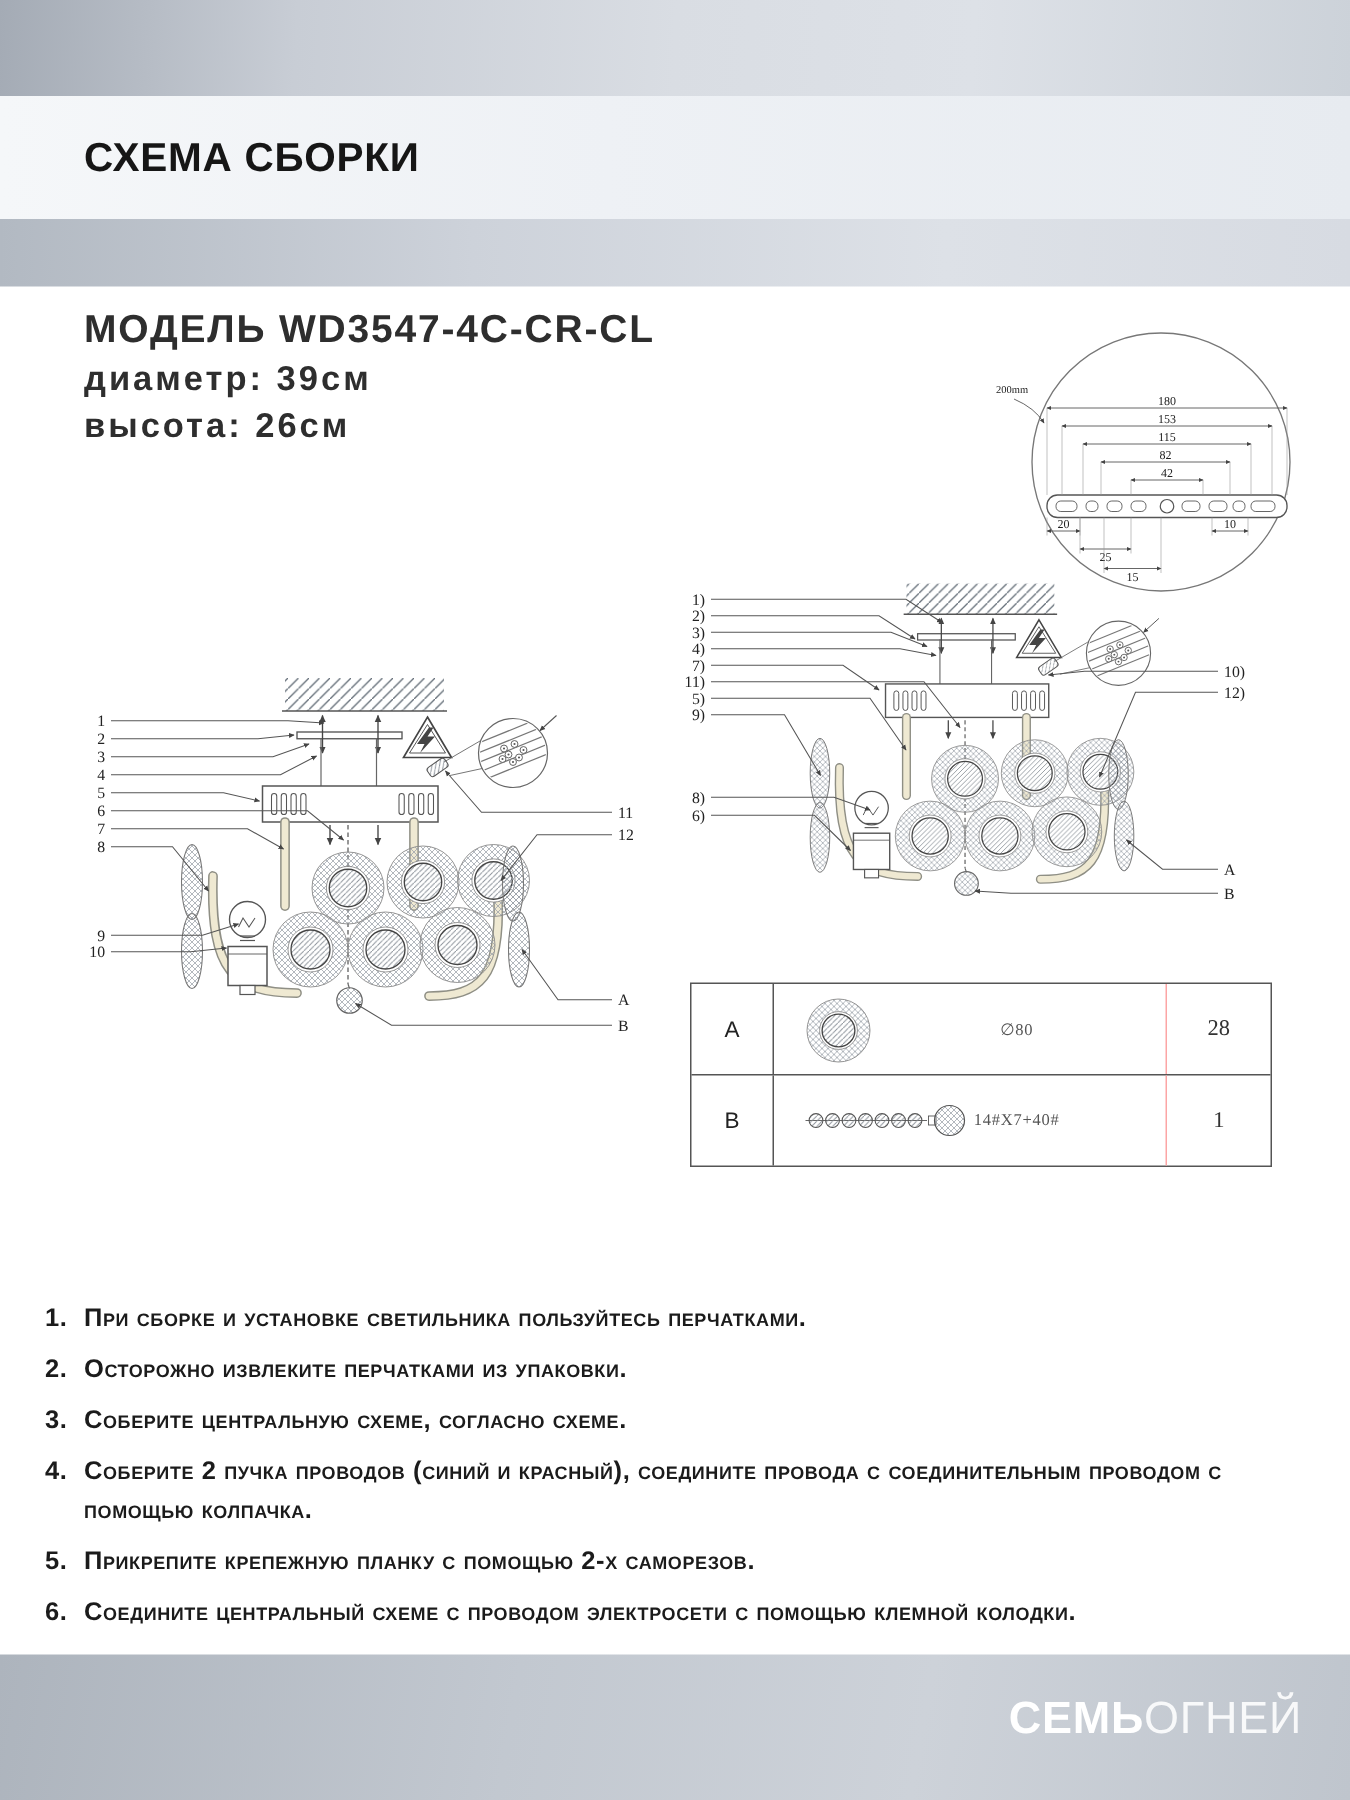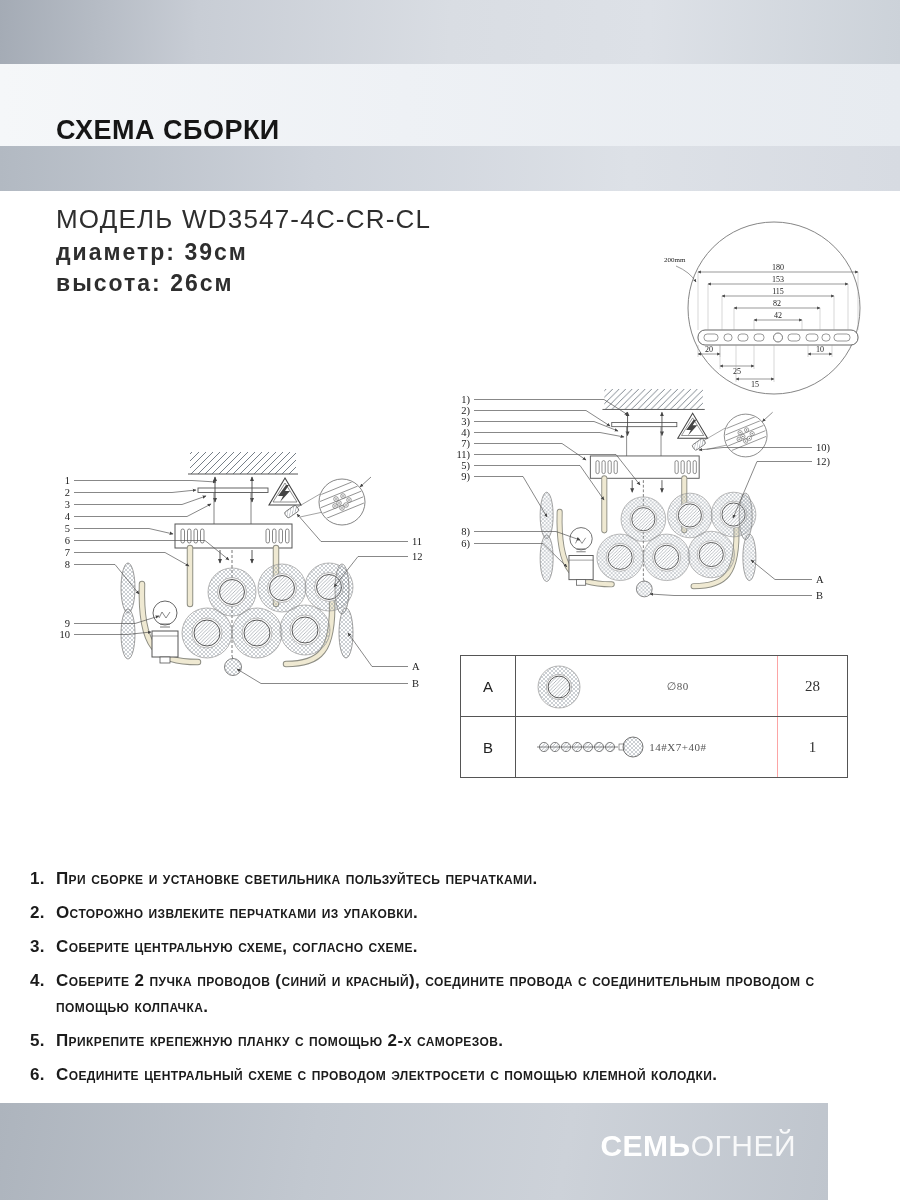--- a/index.html
+++ b/index.html
@@ -3,27 +3,27 @@
 <meta charset="utf-8">
 <style>
   html,body{margin:0;padding:0;background:#e8e8e8;}
   .page{position:relative;width:900px;height:1200px;background:#ffffff;overflow:hidden;
         font-family:"Liberation Sans",sans-serif;}
   
   .band-top{position:absolute;left:0;top:0;width:900px;height:64px;
     background:linear-gradient(93deg,#a4abb5 0%,#c8cdd5 22%,#d9dde3 50%,#dde1e7 72%,#ccd2d9 100%);}
   .header-band{position:absolute;left:0;top:64px;width:900px;height:82px;
     background:linear-gradient(90deg,#f5f7f9 0%,#eef1f5 45%,#e7ebf0 100%);
-    display:flex;align-items:flex-end;}
+    display:flex;align-items:center;}
   .header-band h1{margin:0 0 0 56px;font-size:27px;font-weight:bold;color:#161616;letter-spacing:.5px;}
   .band-sub{position:absolute;left:0;top:146px;width:900px;height:45px;
     background:linear-gradient(90deg,#b2b9c2 0%,#cdd2da 35%,#dde1e7 70%,#d7dbe2 100%);}
   
   .model-block{position:absolute;left:56px;top:204px;color:#2e2e2e;}
-  .model-name{font-size:26px;font-weight:400;letter-spacing:1.2px;}
+  .model-name{font-size:26px;font-weight:700;letter-spacing:1.2px;}
   .model-line{font-size:23px;font-weight:600;letter-spacing:2px;margin-top:4px;}
   
   svg{position:absolute;overflow:visible;}
   #dim-detail{left:662px;top:214px;}
   #diag-left{left:40px;top:390px;}
   #diag-right{left:440px;top:383px;}
   svg text{font-family:"Liberation Serif",serif;fill:#222;}
   svg .cl{font-size:10.5px;}
   svg .dim{font-size:8px;}
   svg .dimsm{font-size:7px;}
@@ -40,21 +40,21 @@
   .pqty{font-family:"Liberation Serif",serif;font-size:15px;color:#333;}
   
   .instr-heading{position:absolute;left:30px;top:812px;margin:0;font-size:21.5px;
     font-weight:bold;color:#101010;letter-spacing:.2px;}
   .instr-list{position:absolute;left:30px;top:866px;width:846px;}
   .instr-item{display:flex;margin-bottom:8px;font-size:17px;line-height:26px;
     font-weight:600;color:#1b1b1b;letter-spacing:.4px;}
   .instr-item .num{flex:0 0 26px;}
   .instr-item .txt{flex:1;font-variant:small-caps;}
   
-  .footer{position:absolute;left:0;top:1103px;width:828px;height:97px;
+  .footer{position:absolute;left:0;top:1103px;width:900px;height:97px;
     background:linear-gradient(100deg,#adb4bd 0%,#c2c8d0 38%,#cdd2d9 68%,#bfc5cd 100%);}
   .brand{position:absolute;right:32px;top:26px;font-size:30px;letter-spacing:.5px;color:#fff;}
   .brand .b{font-weight:bold;}
   .brand .l{font-weight:400;color:rgba(255,255,255,.88);}
 </style>
 </head>
 <body>
 
 <div class="page">
   <div class="band-top"></div>

